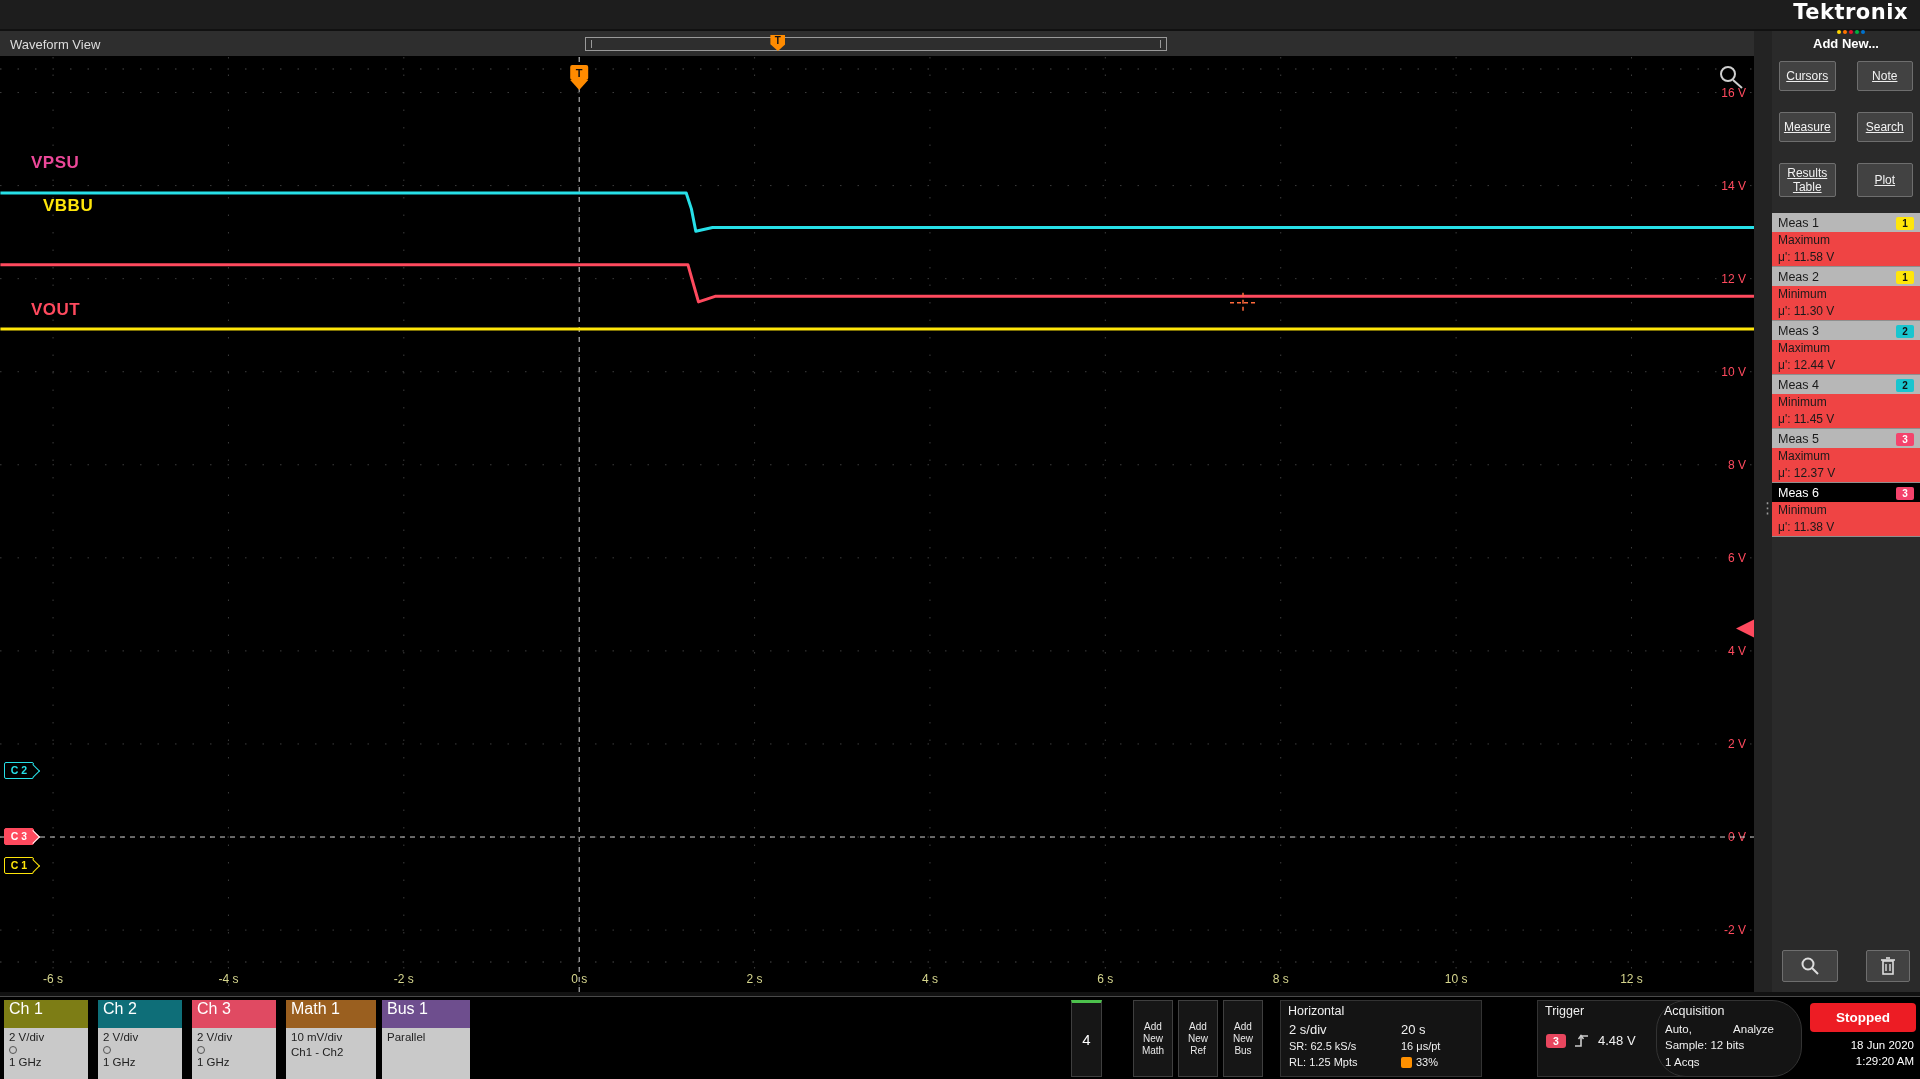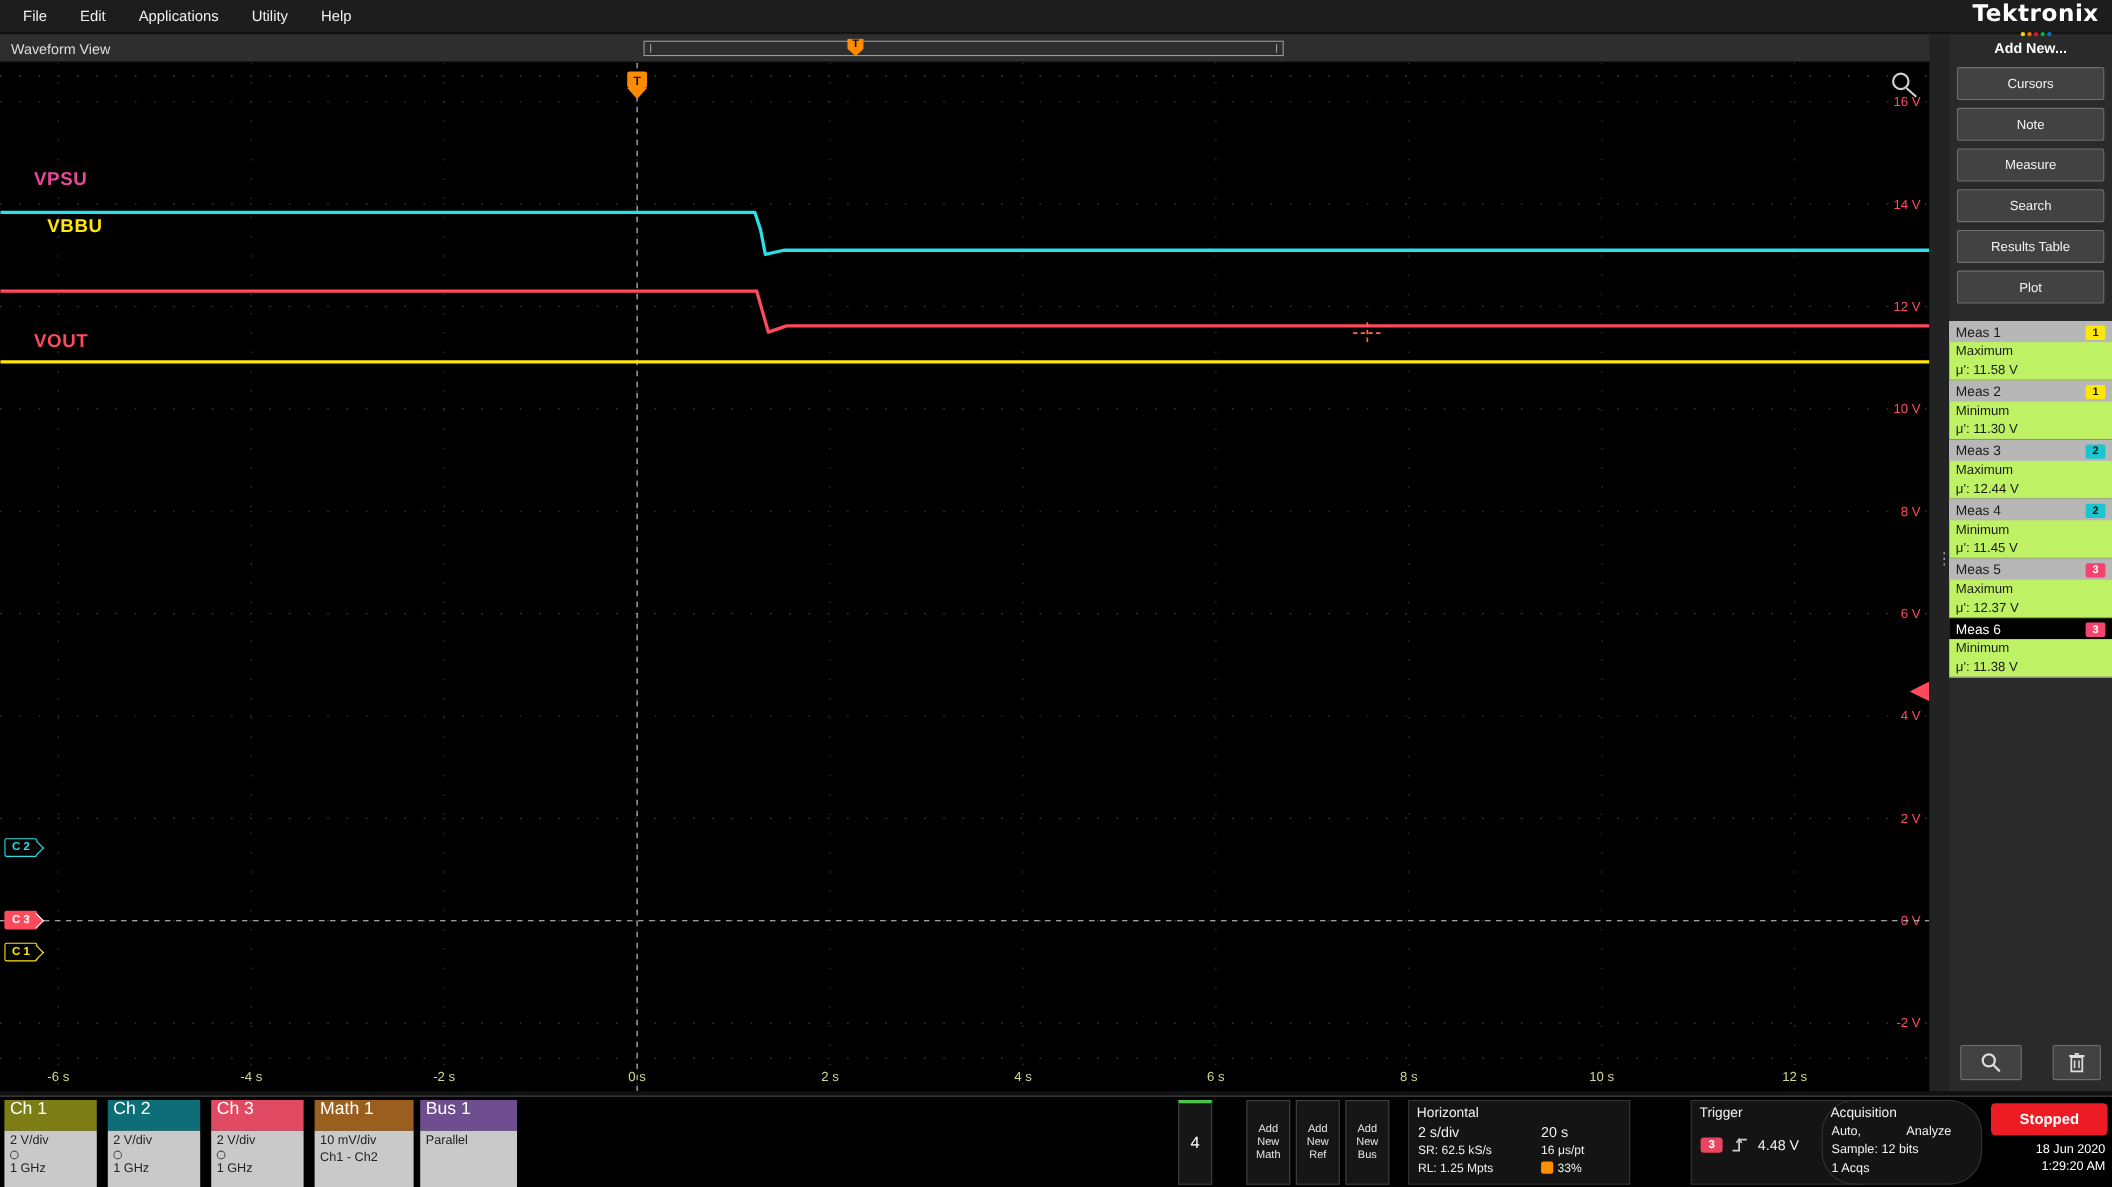--- a/index.html
+++ b/index.html
@@ -32,26 +32,26 @@
   .ch-flag { position:absolute; left:4px; width:30px; height:17px; border:1px solid; border-radius:2px; background:#000;
     font-size:10.5px; font-weight:bold; line-height:15px; text-align:center; }
   .ch-flag::after { content:''; position:absolute; right:-5px; top:3.4px; width:9px; height:9px;
     border-top:1px solid currentColor; border-right:1px solid currentColor; background:inherit; transform:rotate(45deg); }
   .plot-strip { position:absolute; left:1754px; top:31px; width:18px; height:961px; background:#232323; }
   .plot-strip span { position:absolute; top:468px; left:6px; color:#999; font-size:15px; }
 
   
   .sidebar { position:absolute; left:1772px; top:31px; width:148px; height:961px; background:#2a2a2a; }
   .addnew { text-align:center; font-weight:bold; font-size:13px; padding-top:5px; color:#fff; }
-  .sb-buttons { display:grid; grid-template-columns:1fr; gap:7px; padding:10px 7px 0; }
+  .sb-buttons { display:grid; grid-template-columns:1fr 1fr; gap:21px; padding:10px 7px 0;text-decoration:underline; }
   .sb-btn { background:#424242; border:1px solid #6e6e6e; color:#f2f2f2; font-size:12px; min-height:30px; border-radius:2px;
     display:flex; align-items:center; justify-content:center; text-align:center; line-height:14px; padding:2px;
     font-family:inherit; cursor:default; }
   .meas-list { margin-top:16px; }
-  .meas { background:#bef264; color:#1a1a1a; border-bottom:1px solid #8f8f8f; }
+  .meas { background:#ef4444; color:#1a1a1a; border-bottom:1px solid #8f8f8f; }
   .meas-head { display:flex; justify-content:space-between; align-items:center; padding:3px 6px 2px; background:#b7b7b7; font-size:12.5px; }
   .meas.selected .meas-head { background:#000; color:#fff; }
   .meas-badge { min-width:18px; height:13px; border-radius:2px; font-size:10px; font-weight:bold; text-align:center; line-height:13px; padding:0 2px; }
   .meas-type, .meas-value { font-size:12px; padding:1px 6px 2px; }
   .sb-bottom { position:absolute; bottom:10px; left:0; width:100%; display:flex; justify-content:space-between; padding:0 10px; }
   .sb-tool { background:#424242; border:1px solid #6e6e6e; border-radius:2px; height:32px;
     display:flex; align-items:center; justify-content:center; cursor:default; }
   .sb-tool.zoomres { width:56px; } .sb-tool.trash { width:44px; }
 
   
@@ -77,27 +77,20 @@
   .stopped { position:absolute; left:1810px; top:6px; width:106px; height:29px; background:#ed1c24; color:#fff; font-weight:bold;
     font-size:13.5px; border-radius:4px; display:flex; align-items:center; justify-content:center; font-family:inherit; border:none; }
   .datetime { position:absolute; right:6px; top:40px; text-align:right; font-size:11.5px; line-height:16px; color:#fff; }
 </style>
 </head>
 <body>
 
 <div class="app">
 
   <header class="menubar">
-    <nav class="menu">
-        <div class="menu-item">File</div>
-        <div class="menu-item">Edit</div>
-        <div class="menu-item">Applications</div>
-        <div class="menu-item">Utility</div>
-        <div class="menu-item">Help</div>
-      </nav>
     <div class="logo">
       <span class="logo-text">Tektronix</span>
       <span class="logo-dots"><span style="background: rgb(255, 213, 0);"></span><span style="background: rgb(255, 115, 0);"></span><span style="background: rgb(232, 17, 45);"></span><span style="background: rgb(0, 177, 64);"></span><span style="background: rgb(0, 114, 206);"></span></span>
     </div>
   </header>
 
   <section class="wave-title">
     <span class="wave-title-text">Waveform View</span>
     <div class="pan-slider">
       <div class="pan-marker">T</div>

